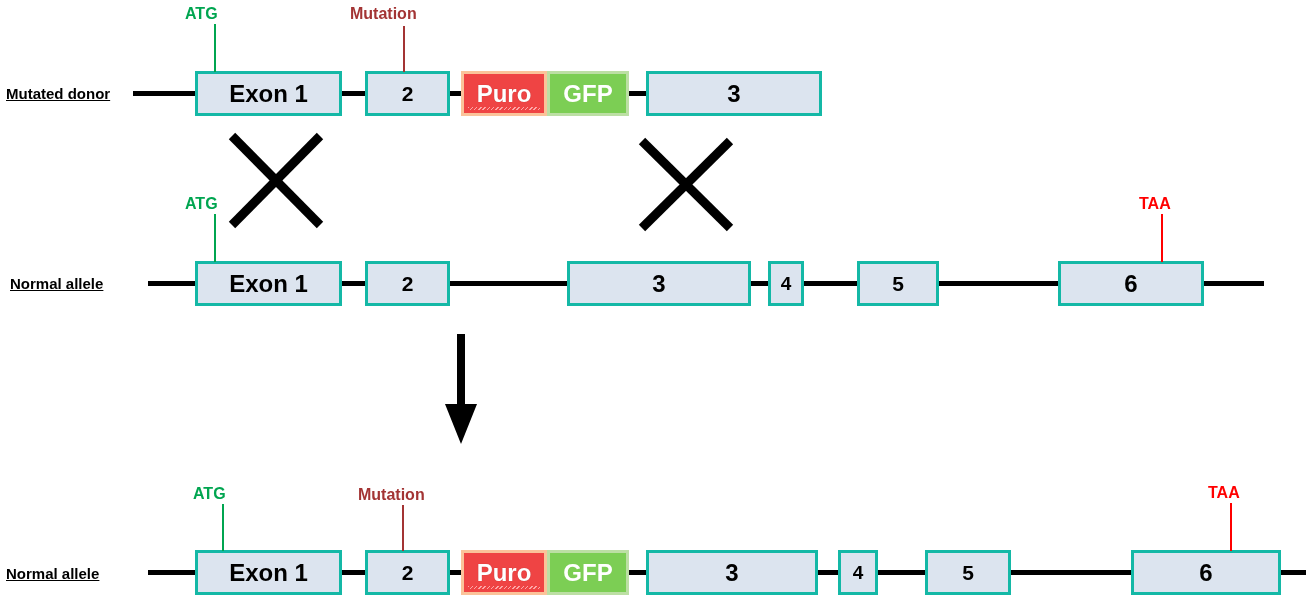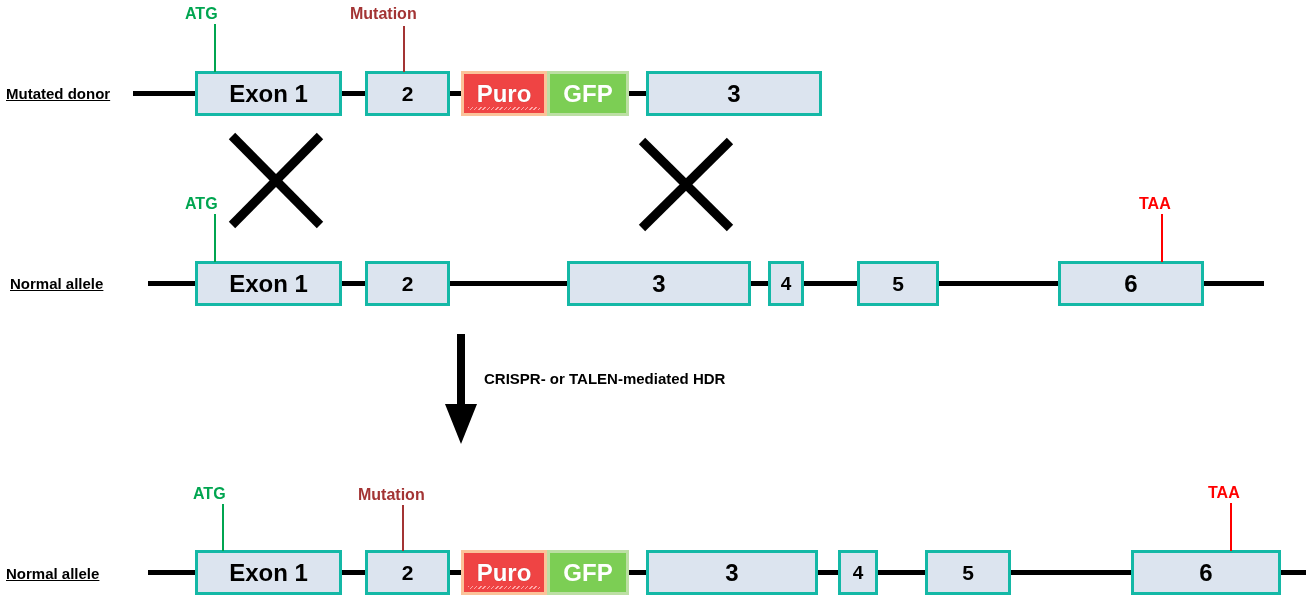--- a/index.html
+++ b/index.html
@@ -172,21 +172,20 @@
 
   <div class="marker-label" style="left:1139px; top:196px; color:#ff0000;">TAA</div>
   <div class="marker-stem" style="left:1161px; top:214px; height:48px; background:#ff0000;"></div>
 
   <svg class="arrow-layer" viewBox="0 0 1310 615">
     <g>
       <line x1="461" y1="334" x2="461" y2="418" stroke="#000000" stroke-width="8"></line>
       <polygon points="461,444 445,404 477,404" fill="#000000"></polygon>
     </g>
   </svg>
-  <div class="process-label" style="left:484px; top:371px;">CRISPR- or TALEN-mediated HDR</div>
 
   <div class="row-label" style="left:6px; top:566px;">Normal allele</div>
   <div class="backbone" style="left:148px; top:570px; width:51px;"></div>
   <div class="backbone" style="left:340px; top:570px; width:28px;"></div>
   <div class="backbone" style="left:448px; top:570px; width:16px;"></div>
   <div class="backbone" style="left:626px; top:570px; width:22px;"></div>
   <div class="backbone" style="left:816px; top:570px; width:24px;"></div>
   <div class="backbone" style="left:874px; top:570px; width:54px;"></div>
   <div class="backbone" style="left:1006px; top:570px; width:128px;"></div>
   <div class="backbone" style="left:1277px; top:570px; width:29px;"></div>

